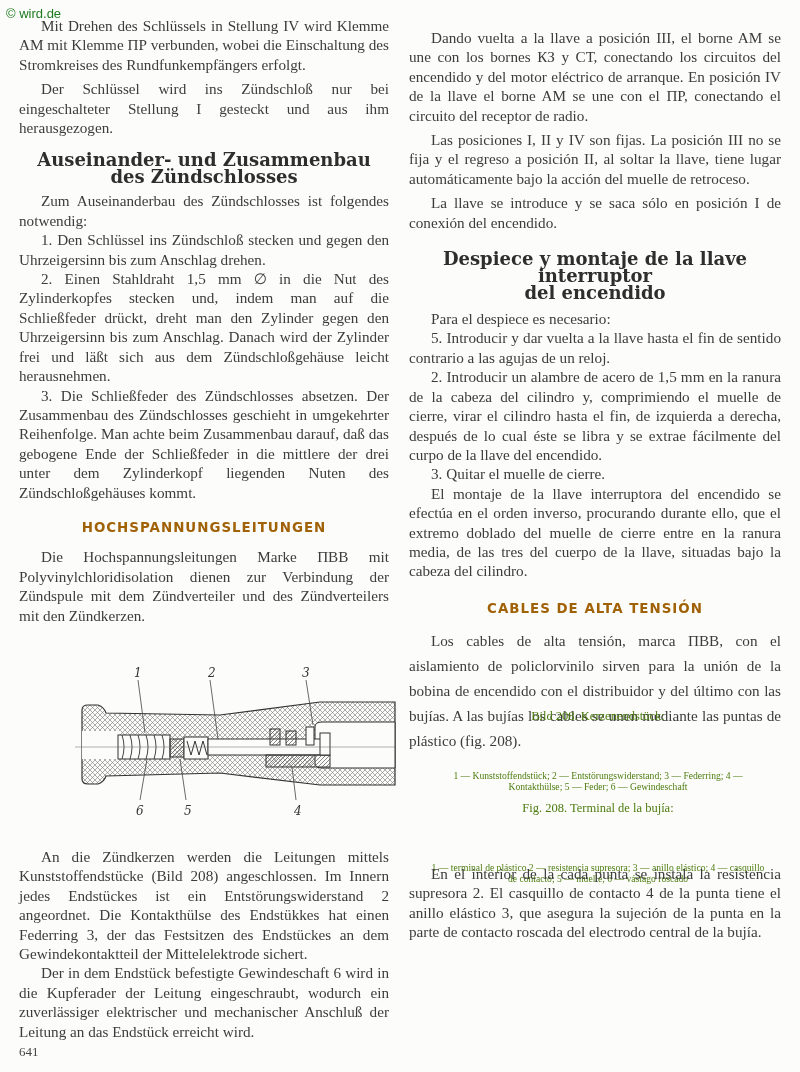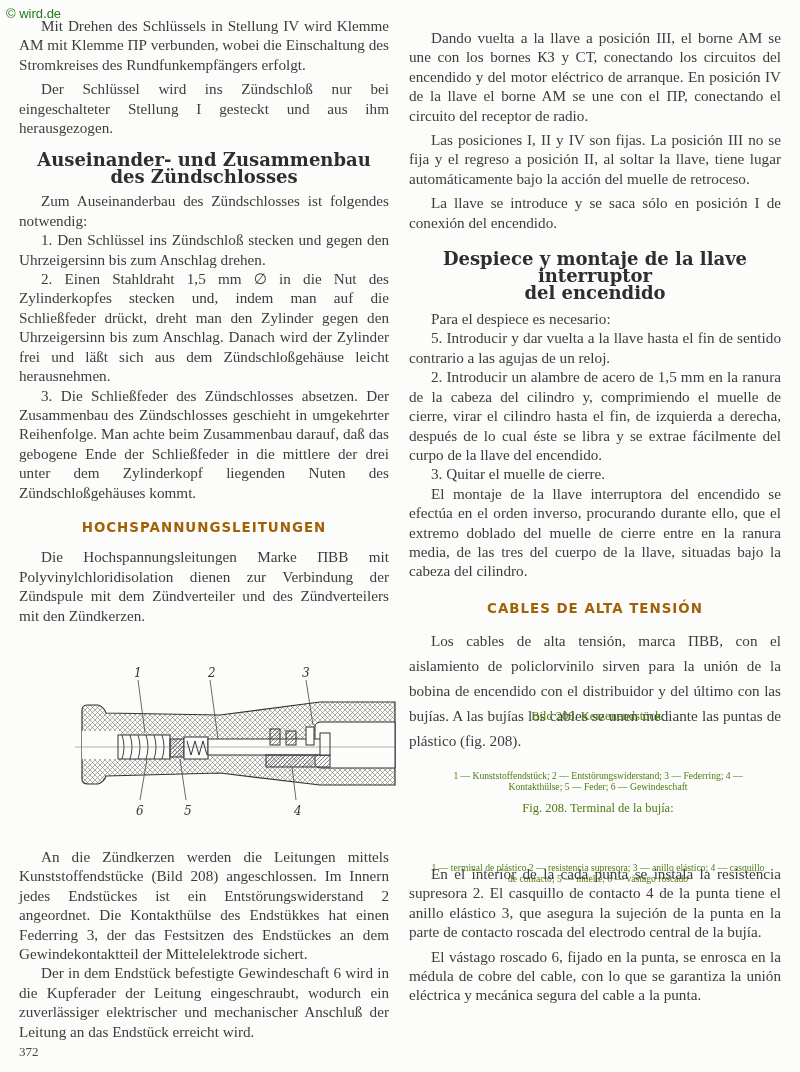--- a/index.html
+++ b/index.html
@@ -147,16 +147,15 @@
   <div class="cap-body" style="padding:2px 30px 0;">1 — terminal de plástico 2 — resistencia supresora; 3 — anillo elástico; 4 — casquillo de contacto; 5 — muelle; 6 — vástago roscado</div>
 </div>
 
 <div class="col left" style="top:847px;">
   <p>An die Zündkerzen werden die Leitungen mittels Kunststoffendstücke (Bild 208) angeschlossen. Im Innern jedes Endstückes ist ein Entstörungswiderstand 2 angeordnet. Die Kontakthülse des Endstükkes hat einen Federring 3, der das Festsitzen des Endstückes an dem Gewindekontaktteil der Mittelelektrode sichert.</p>
   <p>Der in dem Endstück befestigte Gewindeschaft 6 wird in die Kupferader der Leitung eingeschraubt, wodurch ein zuverlässiger elektrischer und mechanischer Anschluß der Leitung an das Endstück erreicht wird.</p>
 </div>
 
 <div class="col right" style="top:847px;">
   <p class="gap">En el interior de la cada punta se instala la resistencia supresora 2. El casquillo de contacto 4 de la punta tiene el anillo elástico 3, que asegura la sujeción de la punta en la parte de contacto roscada del electrodo central de la bujía.</p>
-  <p class="gap">El vástago roscado 6, fijado en la punta, se enrosca en la médula de cobre del cable, con lo que se garantiza la unión eléctrica y mecánica segura del cable a la punta.</p>
 </div>
 
-<div class="page-num">372</div>
+<div class="page-num">641</div>
 
 </body></html>

